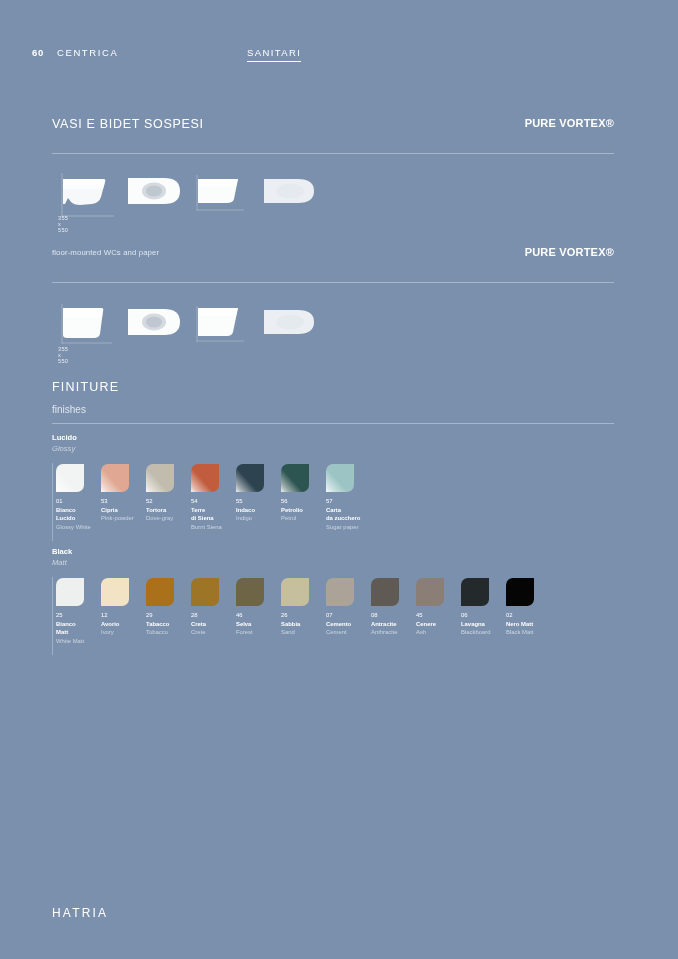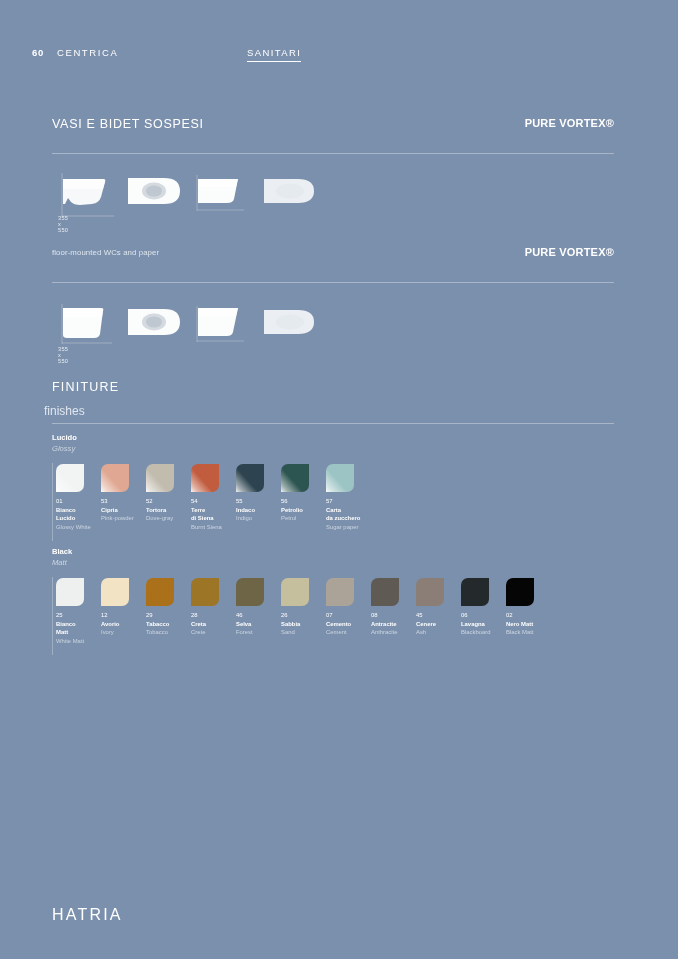--- a/index.html
+++ b/index.html
@@ -54,21 +54,21 @@
   .prod{position:absolute;top:0;width:60px;height:46px;}
   .dimlabel{
     position:absolute;font-size:5.6px;color:#e8edf4;letter-spacing:.3px;
   }
 
   
   .fin-title{
     position:absolute;left:52px;font-size:12.5px;letter-spacing:1.2px;color:#ffffff;
   }
   .fin-sub{
-    position:absolute;left:44px;font-size:12px;color:#dfe6ef;
+    position:absolute;left:52px;font-size:10px;color:#dfe6ef;
   }
   .grp-title{
     position:absolute;left:52px;font-size:7.6px;font-weight:bold;color:#ffffff;
   }
   .grp-sub{
     position:absolute;left:52px;font-size:7.6px;color:#ccd6e2;font-style:italic;
   }
 
   .swatchrow{position:absolute;left:56px;}
   .swatch-item{position:absolute;top:0;width:44px;}
@@ -87,21 +87,21 @@
   }
   .sw-text{margin-top:5px;line-height:8.6px;}
   .sw-code{font-size:5.9px;color:#ffffff;display:block;}
   .sw-it{font-size:5.9px;color:#ffffff;display:block;font-weight:bold;}
   .sw-it2{font-size:5.9px;color:#ffffff;display:block;font-weight:bold;}
   .sw-en{font-size:5.9px;color:#ccd6e2;display:block;}
 
   
   .footer-logo{
     position:absolute;left:52px;top:906px;
-    font-size:16px;letter-spacing:2.2px;color:#ffffff;
+    font-size:12px;letter-spacing:2.2px;color:#ffffff;
   }
   svg{display:block;}
 </style>
 </head>
 <body>
 
 <div class="page">
 
   <div class="topbar">
     <span class="pagenum">60</span>

